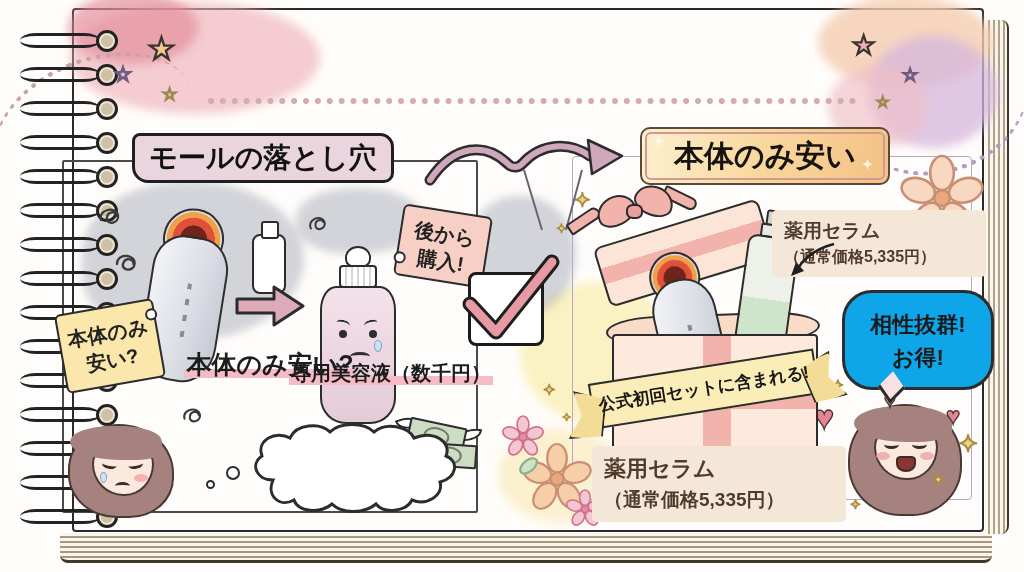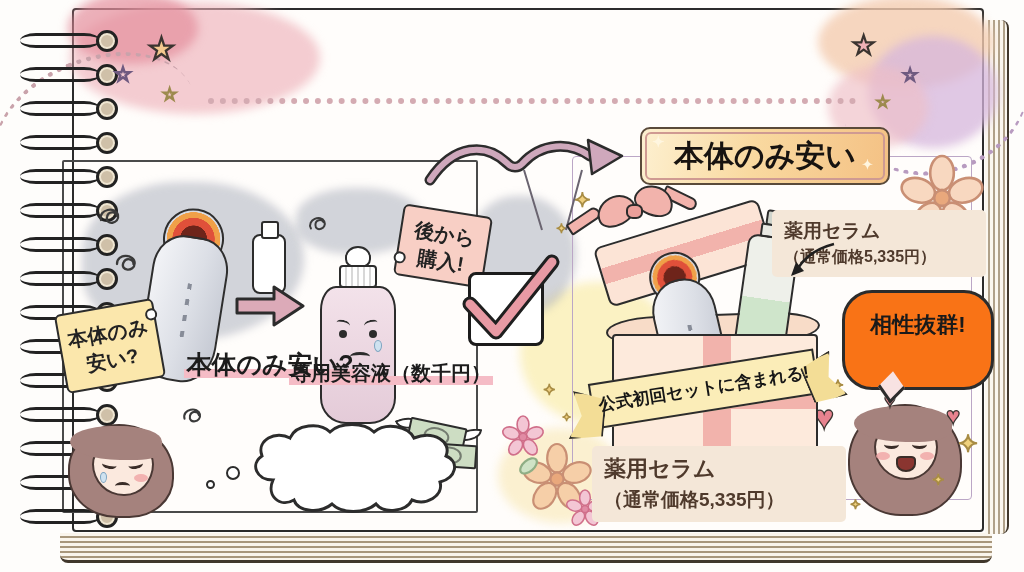--- a/index.html
+++ b/index.html
@@ -136,21 +136,21 @@
   .woman .tear  { position:absolute; width:7px; height:11px; background:#cfe2f0;
            border:1.5px solid #7da4c0; border-radius:50%/45% 45% 55% 55%; }
   .sad-woman { left:68px; top:416px; width:124px; height:102px; }
   .happy-woman { left:842px; top:400px; width:134px; height:122px; }
 
   
   .cloud-txt { position:absolute; left:268px; top:452px; width:185px; z-index:8; text-align:center;
            font-size:22px; font-weight:bold; color:#191919; }
   .t-dot { position:absolute; border:2.5px solid #2c2c2c; background:#fff; border-radius:50%; z-index:7; }
   .bubble { position:absolute; left:842px; top:290px; width:152px; height:100px; z-index:8;
-           background:#f97316; border:3px solid #2c2c2c; border-radius:30px;
+           background:#0ea5e9; border:3px solid #2c2c2c; border-radius:30px;
            text-align:center; font-size:22px; font-weight:bold; color:#1a1a1a; padding-top:15px; }
   .bubble span { display:block; line-height:1.5; }
   .bubble::after { content:""; position:absolute; left:36px; bottom:-11px; width:18px; height:18px;
            background:#f8e2e2; border-right:3px solid #2c2c2c; border-bottom:3px solid #2c2c2c;
            transform:rotate(55deg) skew(10deg); }
 
   
   .money { position:absolute; left:396px; top:412px; width:90px; height:64px; z-index:8; transform:rotate(-4deg); }
   .bill { position:absolute; background:#cdddc3; border:2.5px solid #2c2c2c; border-radius:2px; }
   .bill::before { content:""; position:absolute; left:50%; top:50%; width:22px; height:14px;
@@ -242,20 +242,21 @@
 
   <span class="glyph outline" style="left:148px;top:34px;font-size:30px;color:#f3c98e;">★</span>
   <span class="glyph" style="left:114px;top:64px;font-size:20px;color:#c7aed4;-webkit-text-stroke:1.2px #6f5a80;">☆</span>
   <span class="glyph" style="left:162px;top:86px;font-size:17px;color:#f4e4a6;-webkit-text-stroke:1.2px #9d8a4e;">☆</span>
   <span class="glyph outline" style="left:852px;top:32px;font-size:26px;color:#eeb0b6;">★</span>
   <span class="glyph" style="left:902px;top:66px;font-size:18px;color:#cdb2da;-webkit-text-stroke:1.2px #6f5a80;">☆</span>
   <span class="glyph" style="left:876px;top:94px;font-size:15px;color:#f4e4a6;-webkit-text-stroke:1.2px #9d8a4e;">☆</span>
 
   <div class="frame-left"></div>
   <div class="frame-right"></div>
+  <div class="hdr-left">モールの落とし穴</div>
   <div class="hdr-right">本体のみ安い</div>
   <span class="glyph" style="left:652px;top:134px;font-size:15px;color:#fff6e0;z-index:9;">✦</span>
   <span class="glyph" style="left:862px;top:158px;font-size:13px;color:#fff6e0;z-index:9;">✦</span>
 
   <svg class="deco" style="left:424px;top:130px;" width="212" height="62" viewBox="0 0 212 62">
     <path d="M6,50 C30,14 62,12 84,34 C88,38 94,38 98,34 C118,12 146,12 166,26" fill="none" stroke="#2c2c2c" stroke-width="11" stroke-linecap="round"></path>
     <path d="M6,50 C30,14 62,12 84,34 C88,38 94,38 98,34 C118,12 146,12 166,26" fill="none" stroke="#cfa8bc" stroke-width="6" stroke-linecap="round"></path>
     <polygon points="164,10 198,26 168,44" fill="#cfa8bc" stroke="#2c2c2c" stroke-width="2.5" stroke-linejoin="round"></polygon>
   </svg>
   <svg class="deco" style="left:508px;top:168px;" width="90" height="70" viewBox="0 0 90 70">
@@ -371,20 +372,21 @@
     <path d="M46,4 C30,8 18,16 10,28" fill="none" stroke="#1f1f1f" stroke-width="2.6"></path>
     <polygon points="3,36 16,31 8,22" fill="#1f1f1f"></polygon>
   </svg>
   <div class="info-box info-bottom">
     <div class="n">薬用セラム</div>
     <div class="p">（通常価格5,335円）</div>
   </div>
 
   <div class="bubble">
     <span>相性抜群!</span>
+    <span>お得!</span>
   </div>
   <div class="woman happy-woman">
     <div class="hair" style="left:6px;top:4px;width:114px;height:112px;border-radius:50% 50% 44% 46%;"></div>
     <div class="face" style="left:32px;top:20px;width:64px;height:60px;border-radius:50% 50% 48% 52%/46% 46% 56% 56%;">
       <span class="eye-s" style="left:8px;top:18px;"></span>
       <span class="eye-s" style="left:36px;top:18px;"></span>
       <span class="mouth-o" style="left:20px;top:34px;width:20px;height:16px;"></span>
       <span class="blush" style="left:0px;top:30px;"></span>
       <span class="blush" style="left:44px;top:30px;"></span>
     </div>

